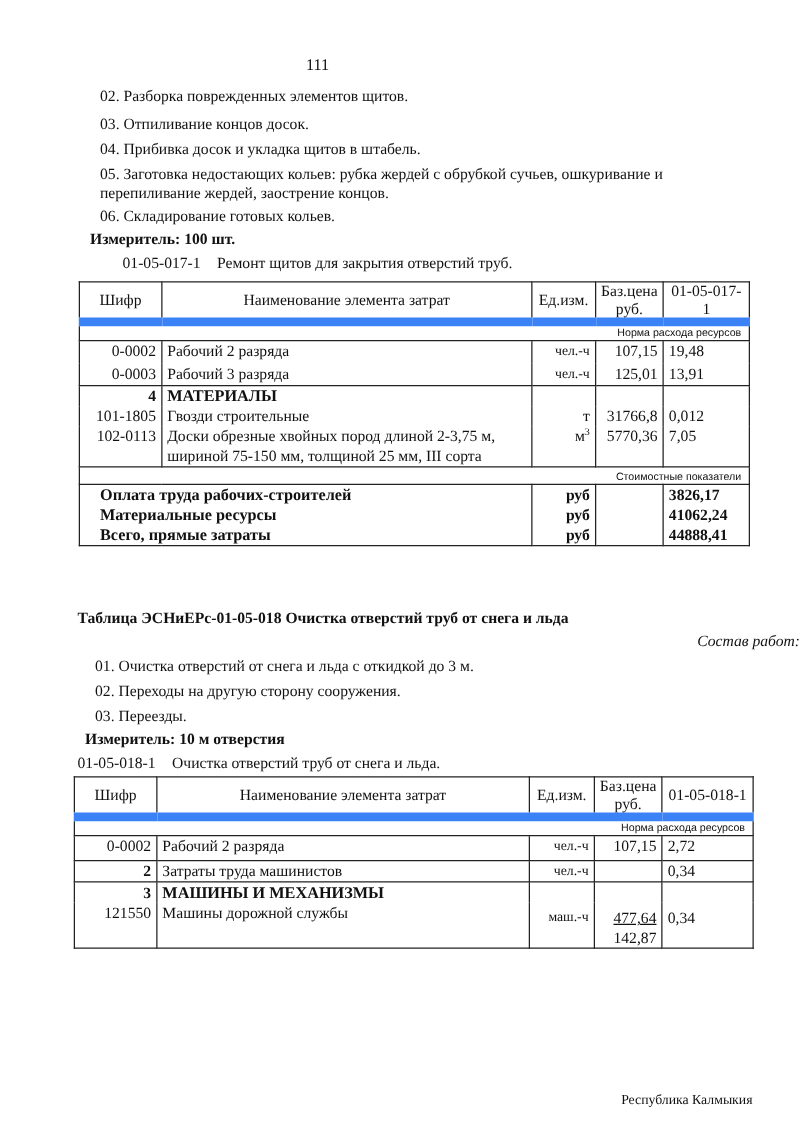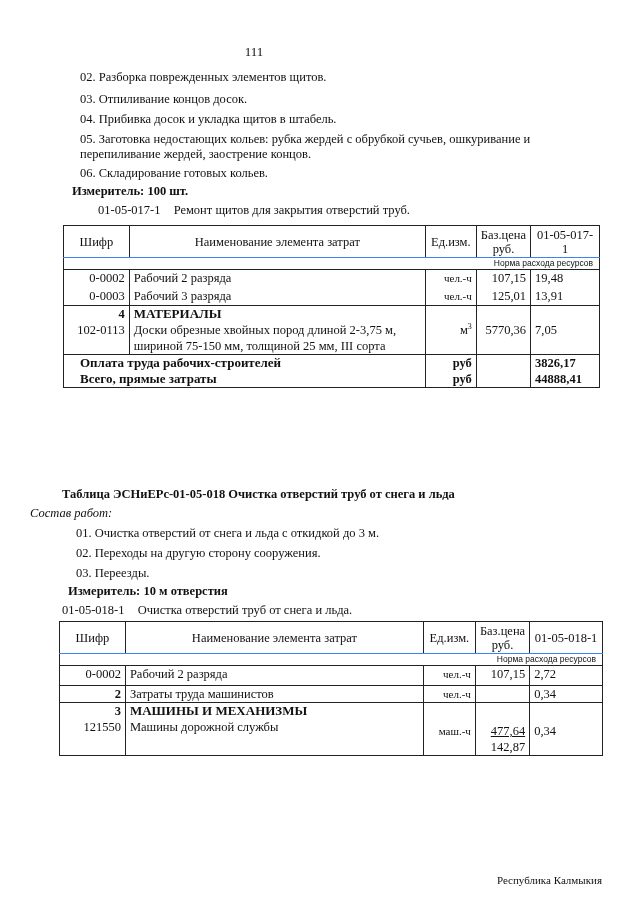--- a/index.html
+++ b/index.html
@@ -19,21 +19,21 @@
     table.est {
       position: absolute; border-collapse: collapse;
       font-family: "Liberation Serif", "DejaVu Serif", serif;
       font-size: 12.5px; color: #111;
     }
     table.est td {
       border-left: 1px solid #222; border-right: 1px solid #222;
       padding: 0 4px; vertical-align: top; line-height: 16px;
     }
     table.est tr.hdr td {
-      border-top: 1px solid #222; border-bottom: 1px solid #3b82f6;
+      border-top: 1px solid #222; border-bottom: 7px solid #3b82f6;
       text-align: center; vertical-align: middle; line-height: 14px;
     }
     table.est tr.band td {
       border-bottom: 1px solid #222; text-align: right;
       font-family: "Liberation Sans", "DejaVu Sans", sans-serif;
       font-size: 8.5px; line-height: 11px; padding-right: 6px;
     }
     table.est tr.bb td { border-bottom: 1px solid #222; }
     table.est td.c { text-align: right; }
     table.est td.r { text-align: left; }
@@ -92,44 +92,60 @@
     <td class="c">125,01</td>
     <td class="r">13,91</td>
   </tr>
   <tr>
     <td class="c bold">4</td>
     <td class="bold" style="font-size:13px;">МАТЕРИАЛЫ</td>
     <td></td>
         <td></td>
         <td></td>
   </tr>
+  <tr>
+    <td class="c">101-1805</td>
+    <td>Гвозди строительные</td>
+    <td class="c">т</td>
+    <td class="c">31766,8</td>
+    <td class="r">0,012</td>
+  </tr>
   <tr class="bb">
     <td class="c">102-0113</td>
     <td><span>Доски обрезные хвойных пород длиной 2-3,75 м,</span><br><span>шириной 75-150 мм, толщиной 25 мм, III сорта</span></td>
     <td class="c"><span>м</span><span class="sup">3</span></td>
     <td class="c">5770,36</td>
     <td class="r" style="padding-right:18px;">7,05</td>
   </tr>
+  <tr class="band" style="height:14px;">
+    <td colspan="5" style="vertical-align:bottom;">Стоимостные показатели</td>
+  </tr>
   <tr>
     <td colspan="2" class="bold" style="padding-left:16px; font-size:13px;">Оплата труда рабочих-строителей</td>
     <td class="c bold">руб</td>
     <td></td>
     <td class="r bold">3826,17</td>
+  </tr>
+  <tr>
+    <td colspan="2" class="bold" style="padding-left:16px; font-size:13px;">Материальные ресурсы</td>
+    <td class="c bold">руб</td>
+    <td></td>
+    <td class="r bold">41062,24</td>
   </tr>
   <tr class="bb">
     <td colspan="2" class="bold" style="padding-left:16px; font-size:13px;">Всего, прямые затраты</td>
     <td class="c bold">руб</td>
     <td></td>
     <td class="r bold">44888,41</td>
   </tr>
 </tbody>
   </table>
 
 <div class="abs bold" style="top:487px; left:62px; font-size:12.5px;">Таблица  ЭСНиЕРс-01-05-018  Очистка отверстий труб  от снега и льда</div>
-<div class="abs italic" style="top:506px; left:0; width:640px; text-align:left; padding-left:30px; box-sizing:border-box;">Состав работ:</div>
+<div class="abs italic" style="top:506px; left:0; width:640px; text-align:right; padding-left:30px; box-sizing:border-box;">Состав работ:</div>
 <div class="abs item" style="top:526px; left:76px;">01. Очистка отверстий от снега и льда с откидкой до 3 м.</div>
 <div class="abs item" style="top:546px; left:76px;">02. Переходы на другую сторону сооружения.</div>
 <div class="abs item" style="top:566px; left:76px;">03. Переезды.</div>
 <div class="abs bold" style="top:584px; left:68px;">Измеритель: 10 м отверстия</div>
 <div class="abs code-line" style="top:603px;">
   <span class="code">01-05-018-1</span>
   <span>Очистка отверстий труб от снега и льда.</span>
 </div>
 
 <table class="est" style="left:59px; top:621px; width:544px;">

